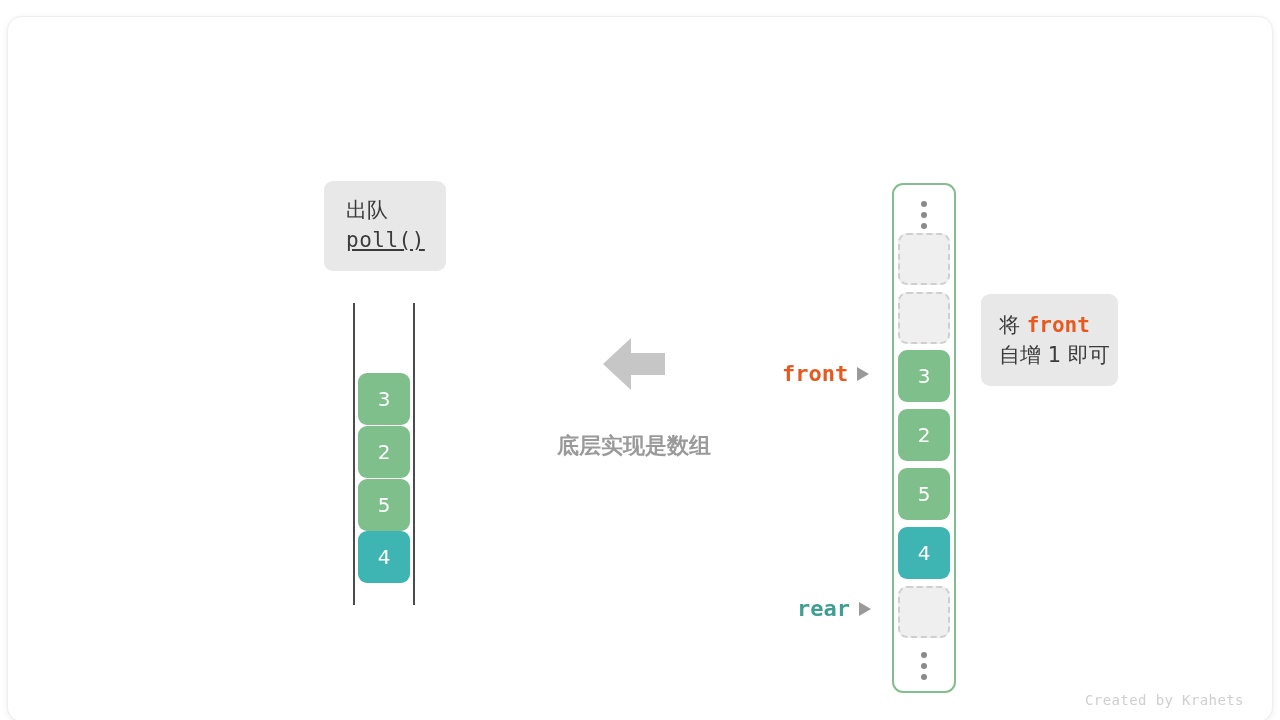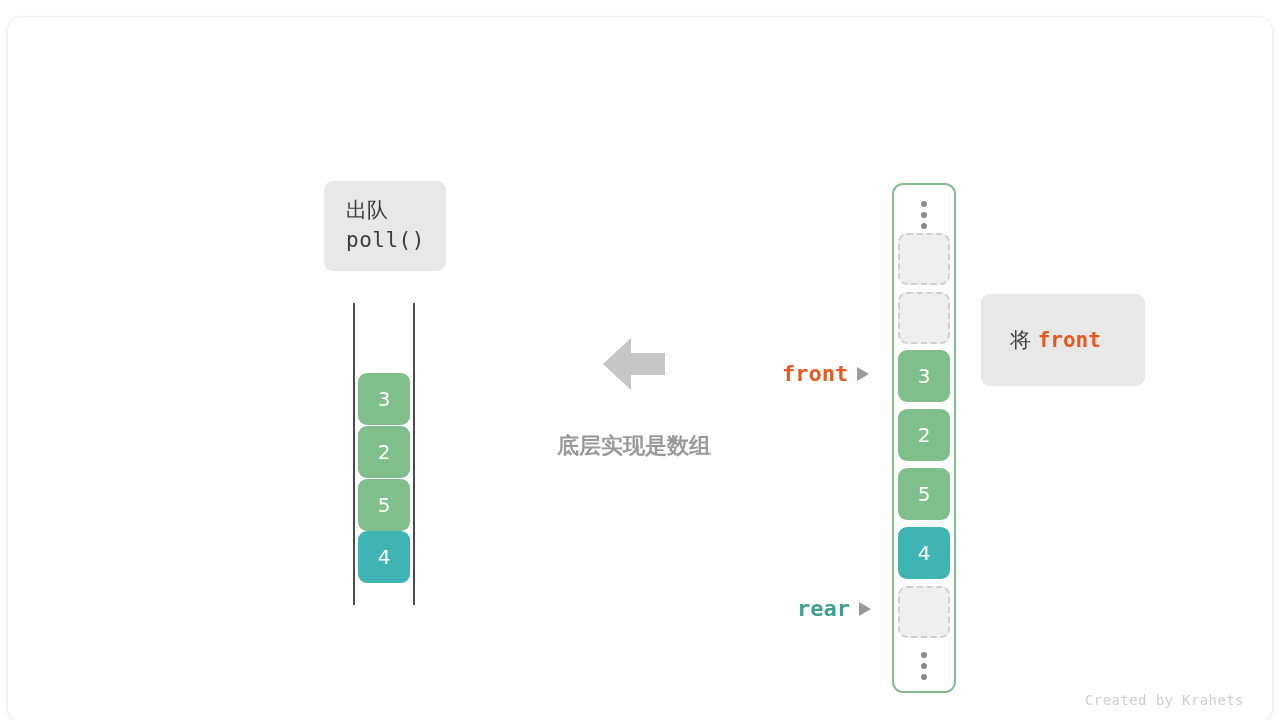--- a/index.html
+++ b/index.html
@@ -37,38 +37,38 @@
     display: flex;
     flex-direction: column;
     justify-content: center;
     box-sizing: border-box;
   }
   .callout .line {
     white-space: pre;
     line-height: 1.42;
   }
   .cjk { font-family: "DejaVu Sans", "Liberation Sans", sans-serif; }
-  .mono { font-family: "DejaVu Sans Mono", "Liberation Mono", monospace; }
+  .mono { font-family: "DejaVu Sans Mono", "Liberation Mono", monospace; text-decoration: underline; }
 
   #poll-callout {
     left: 316px;
     top: 164px;
     width: 122px;
     height: 90px;
     padding-left: 22px;
     font-size: 21px;
   }
   #poll-callout .line.mono { font-size: 21px; letter-spacing: .5px; }
 
   #front-hint-callout {
     left: 973px;
     top: 277px;
-    width: 164px;
+    width: 137px;
     height: 92px;
-    padding-left: 29px;
+    padding-left: 18px;
     font-size: 21px;
   }
   #front-hint-callout .kw {
     font-family: "DejaVu Sans Mono", "Liberation Mono", monospace;
     color: #e8591f;
     font-weight: bold;
     font-size: 21px;
   }
 
   
@@ -259,17 +259,18 @@
 
     <div class="dots" style="top:467px;">
       <i></i>
         <i></i>
         <i></i>
     </div>
   </div>
 
   <div class="callout abs" id="front-hint-callout">
     <span class="line"><span class="cjk">将 </span><span class="kw">front</span></span>
+    <span class="line cjk">自增 1 即可</span>
   </div>
 
   <div class="abs" id="credit">Created by Krahets</div>
 
 </div>
 
 </body></html>

